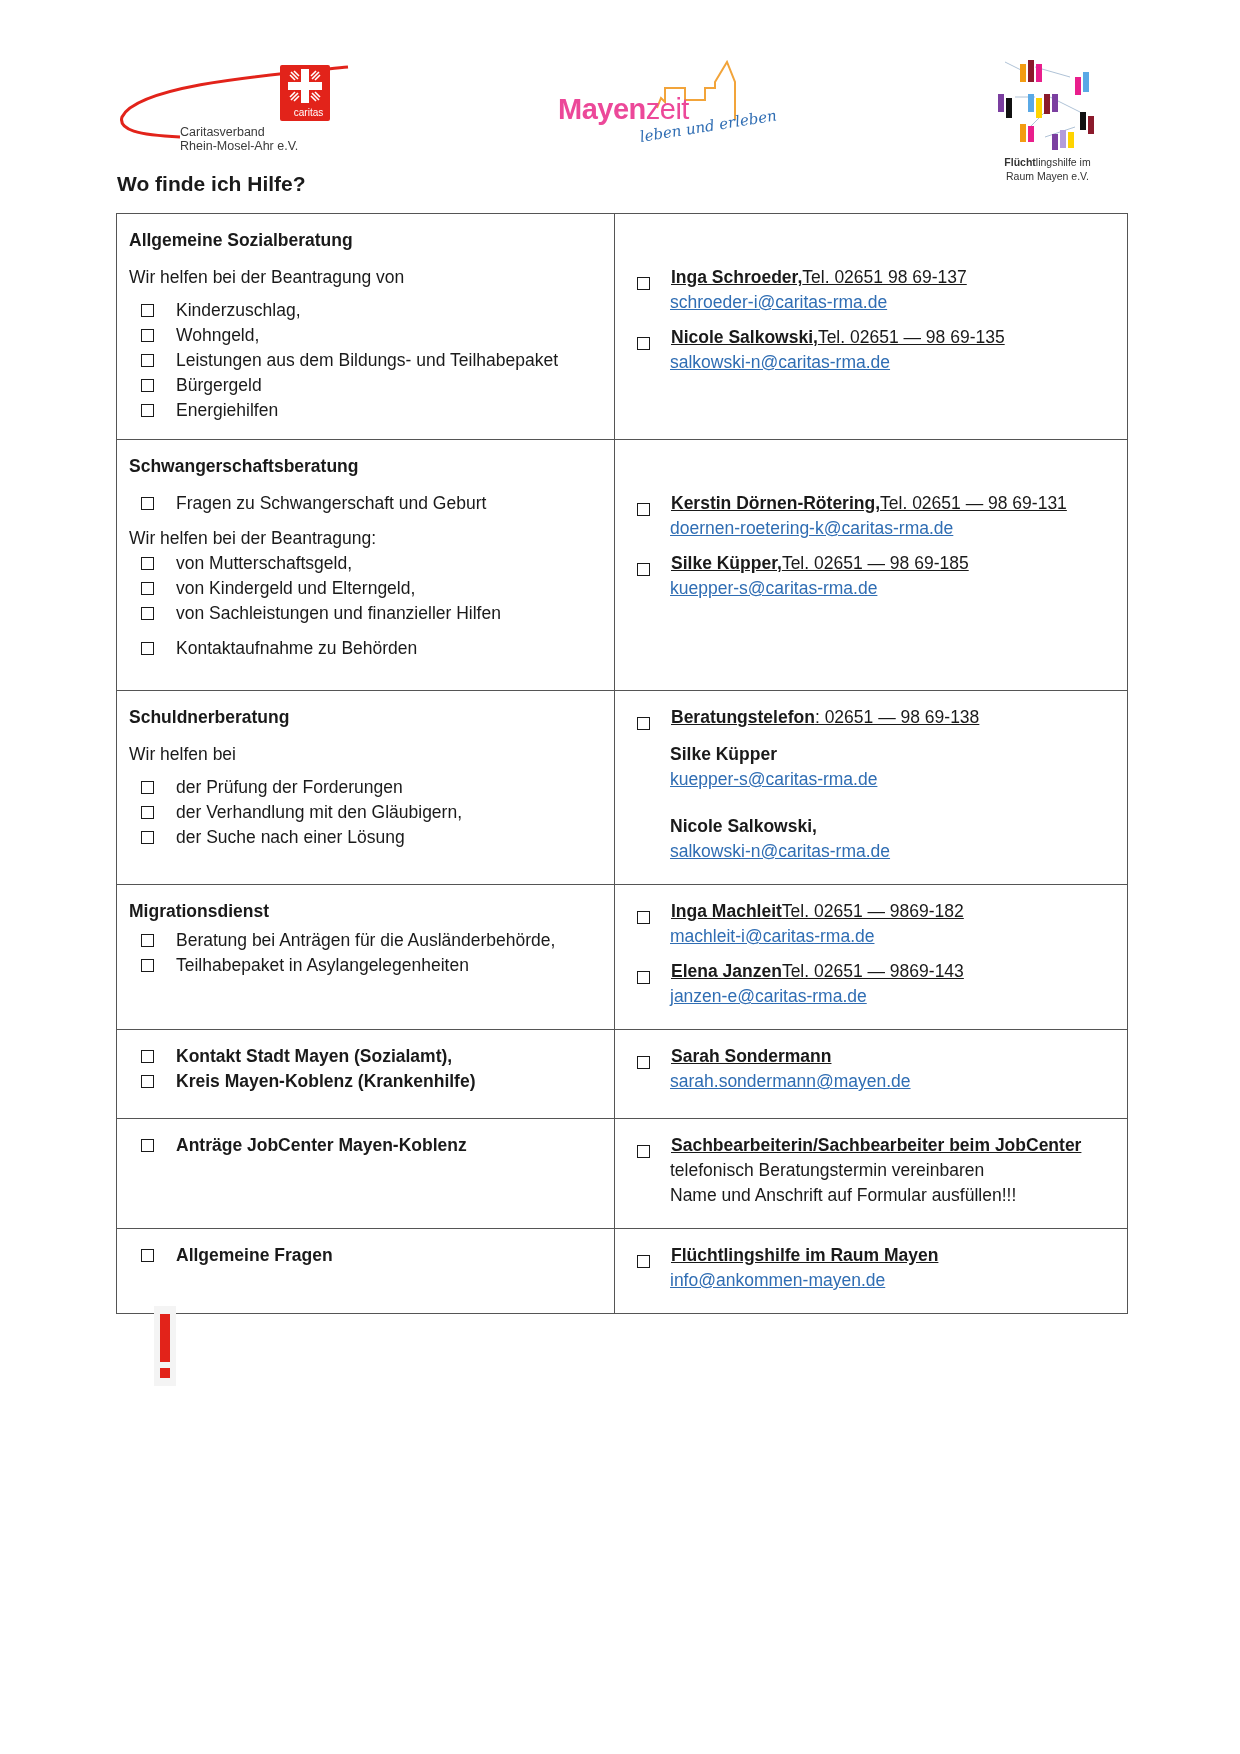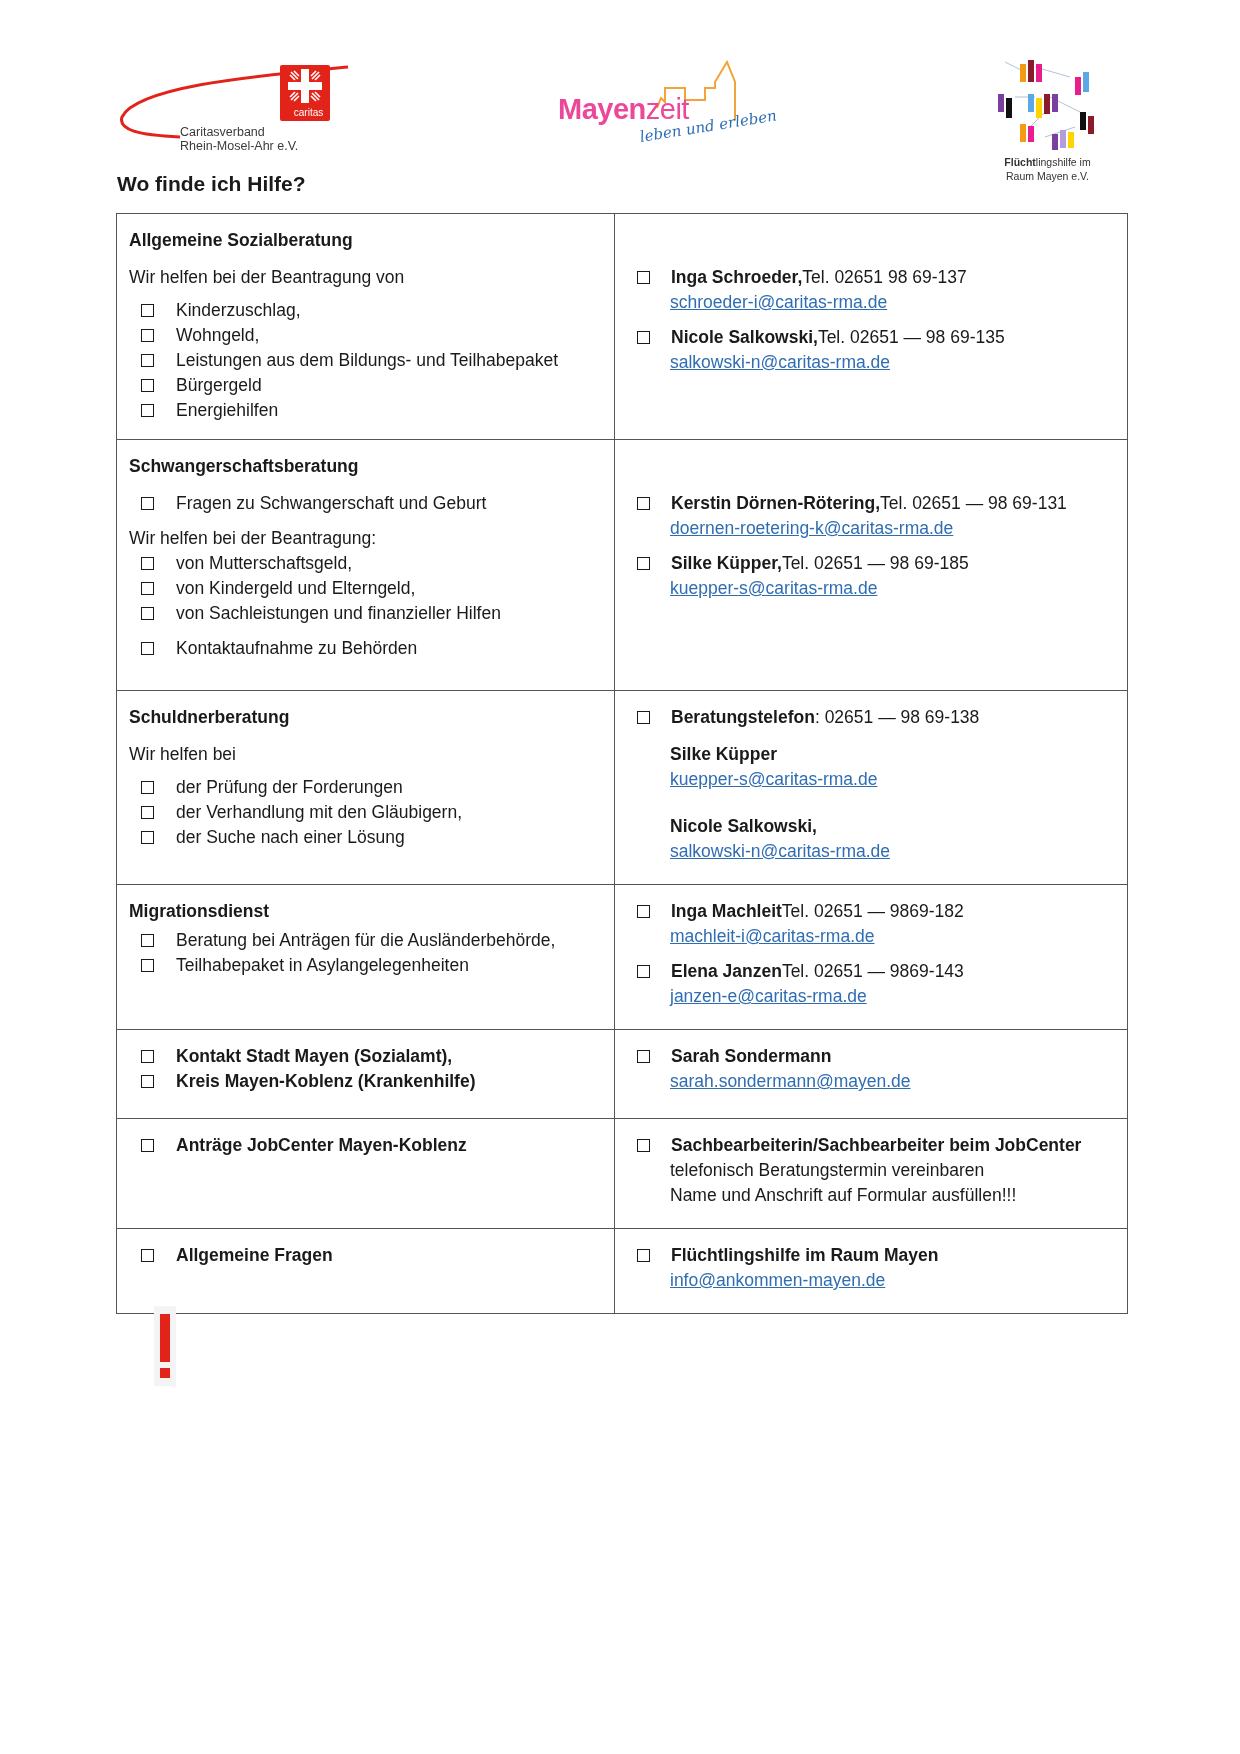--- a/index.html
+++ b/index.html
@@ -33,21 +33,21 @@
   .help-table td { border: 1.5px solid #555; vertical-align: top; padding: 0; }
   .help-table td.left { width: 497px; }
   .cell { padding: 14px 12px 10px 12px; font-size: 17.5px; line-height: 25px; }
   .sec-title { font-weight: bold; margin-bottom: 12px; }
   .intro { margin-bottom: 8px; }
   .item { display: flex; align-items: center; }
   .box { display: inline-block; width: 11px; height: 11px; border: 1.8px solid #1a1a1a; margin: 0 22px 0 12px; flex: none; }
   .rbox { margin-left: 10px; margin-right: 21px; }
   .item.gap { margin-top: 10px; }
   .contact { margin-bottom: 10px; }
-  .contact .line { display: flex; align-items: center; }
+  .contact .line { display: flex; align-items: flex-end; text-decoration: underline; }
   .contact .sub { padding-left: 43px; }
   .name { font-weight: bold; }
   a.mail { color: #2f6db3; text-decoration: underline; }
   .bold { font-weight: bold; }
   .spacer { height: 22px; }
 
   .notice { left: 154px; top: 1306px; width: 900px; height: 80px; }
   .excl { position: absolute; left: 0; top: 0; width: 22px; height: 80px; background: #f4f4f4; }
   .excl .bar { position: absolute; left: 6px; top: 8px; width: 10px; height: 48px; background: #e2231a; }
   .excl .dot { position: absolute; left: 6px; top: 62px; width: 10px; height: 10px; background: #e2231a; }

